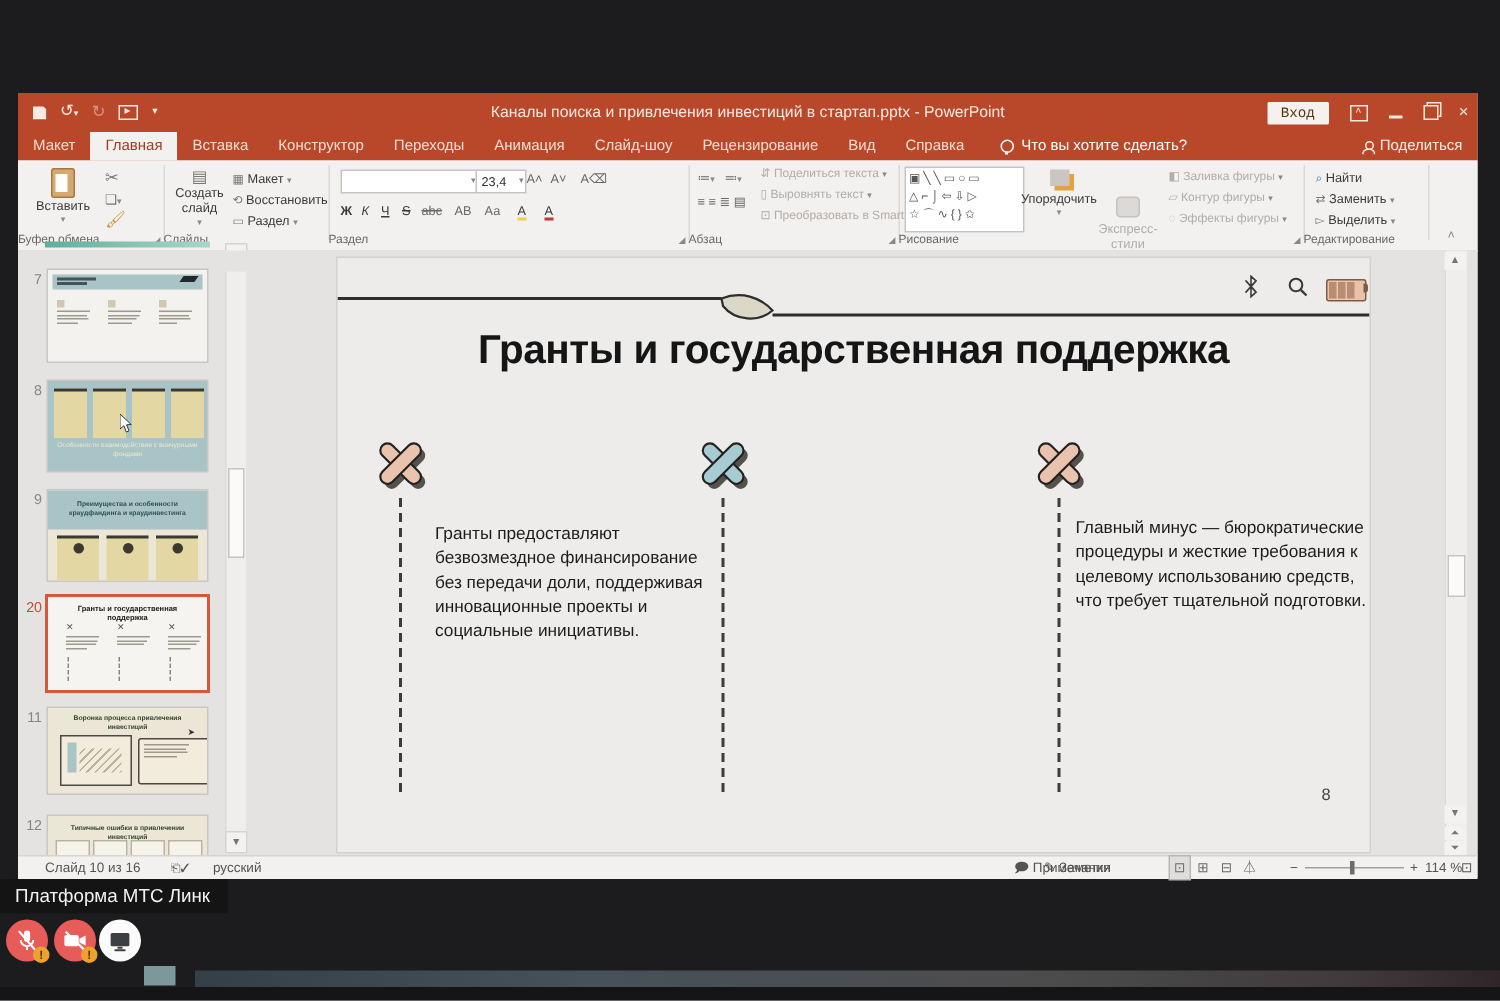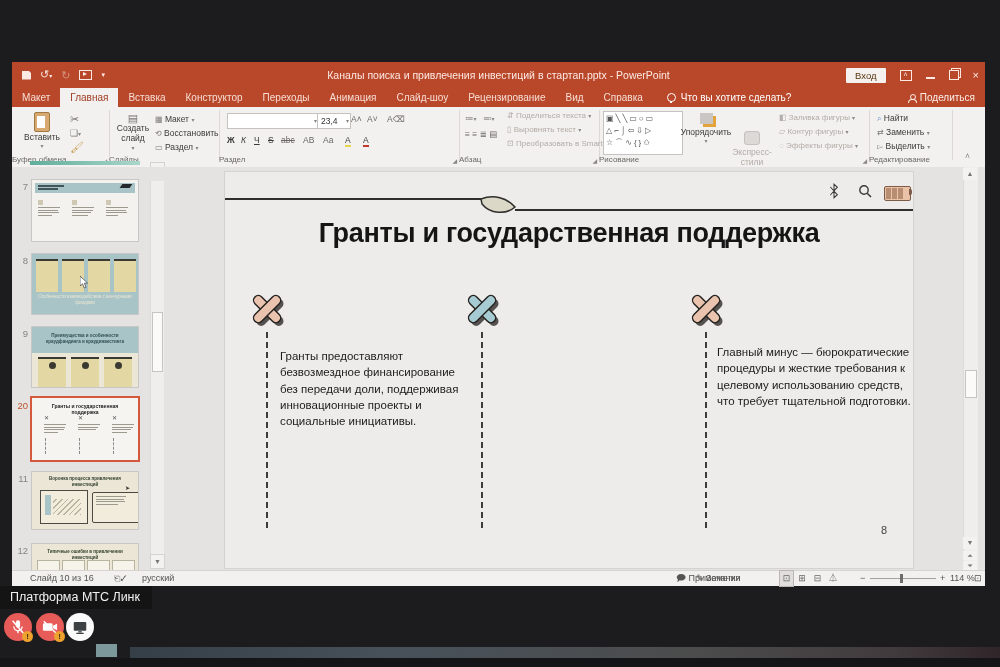--- a/index.html
+++ b/index.html
@@ -10,21 +10,21 @@
   
   .titlebar{position:absolute;left:0;top:0;width:100%;height:26px;background:#b9482b;color:#fff;}
   .qat{position:absolute;left:10px;top:4px;display:flex;gap:9px;align-items:center;height:18px;}
   .qat .ic{color:#fbe9e3;font-size:11px;line-height:16px;cursor:default;}
   .qat .faded{opacity:.45;}
   .save-ic{width:9px;height:9px;background:#fbe9e3;clip-path:polygon(0 0,72% 0,100% 28%,100% 100%,0 100%);}
   .present-ic{width:11px;height:8px;border:1px solid #fbe9e3;position:relative;}
   .present-ic:after{content:"";position:absolute;left:3px;top:1px;border-left:4px solid #fbe9e3;border-top:2px solid transparent;border-bottom:2px solid transparent;}
   .wtitle{position:absolute;left:0;right:0;top:0;height:26px;line-height:26px;text-align:center;font-size:10.5px;color:#fde9e2;}
   .tb-right{position:absolute;right:6px;top:0;height:26px;display:flex;align-items:center;gap:14px;}
-  .login-btn{background:#f5f1ee;color:#58340f;border:none;font-size:9.5px;padding:2px 9px;border-radius:1px;font-family:Liberation Sans, sans-serif;}
+  .login-btn{background:#f5f1ee;color:#58340f;border:none;font-size:9.5px;padding:2px 9px;border-radius:1px;font-family:Liberation Mono, monospace;}
   .winbtn{color:#fde9e2;font-size:11px;line-height:26px;}
   .ribbonopt-ic{width:10px;height:9px;border:1px solid #fde9e2;font-size:7px;line-height:8px;text-align:center;color:#fde9e2;}
   .min-ic{width:9px;height:1.5px;background:#fde9e2;margin-top:6px;}
   .restore-ic{width:8px;height:8px;border:1px solid #fde9e2;box-shadow:2px -2px 0 -1px #b9482b,2px -2px 0 0 #fde9e2;}
   
   .tabrow{position:absolute;left:0;top:26px;width:100%;height:19px;background:#b9482b;display:flex;align-items:stretch;font-size:10px;}
   .tab{color:#f7ddd4;padding:0 10px;line-height:19px;white-space:nowrap;}
   .tab.active{background:#f2f1ef;color:#a03c22;}
   .tellme{display:flex;align-items:center;gap:5px;color:#fff;padding-left:14px;line-height:19px;}
   .bulb{width:7px;height:7px;border:1px solid #fff;border-radius:50%;position:relative;}
@@ -373,21 +373,21 @@
         <g transform="translate(3,3.5)" fill="#55514e">
             <rect x="2" y="15" width="36" height="10" rx="5" transform="rotate(45 20 20)"></rect>
             <rect x="2" y="15" width="36" height="10" rx="5" transform="rotate(-45 20 20)"></rect>
           </g>
         <g fill="#e9c3ad" stroke="#24211f" stroke-width="1.5">
             <rect x="2" y="15" width="36" height="10" rx="5" transform="rotate(45 20 20)"></rect>
             <rect x="2" y="15" width="36" height="10" rx="5" transform="rotate(-45 20 20)"></rect>
           </g>
       </svg>
       <div class="dashline" style="left:41px;top:160px;height:196px"></div>
-      <div class="col-text" style="left:55px;top:176px;width:196px">Гранты предоставляют безвозмездное финансирование без передачи доли, поддерживая инновационные проекты и социальные инициативы.</div>
+      <div class="col-text" style="left:65px;top:176px;width:196px">Гранты предоставляют безвозмездное финансирование без передачи доли, поддерживая инновационные проекты и социальные инициативы.</div>
 
       <svg class="abs" style="left:238px;top:118px" width="42" height="42" viewBox="0 0 44 44">
         <g transform="translate(3,3.5)" fill="#55514e">
             <rect x="2" y="15" width="36" height="10" rx="5" transform="rotate(45 20 20)"></rect>
             <rect x="2" y="15" width="36" height="10" rx="5" transform="rotate(-45 20 20)"></rect>
           </g>
         <g fill="#a6cbd2" stroke="#24211f" stroke-width="1.5">
             <rect x="2" y="15" width="36" height="10" rx="5" transform="rotate(45 20 20)"></rect>
             <rect x="2" y="15" width="36" height="10" rx="5" transform="rotate(-45 20 20)"></rect>
           </g>

